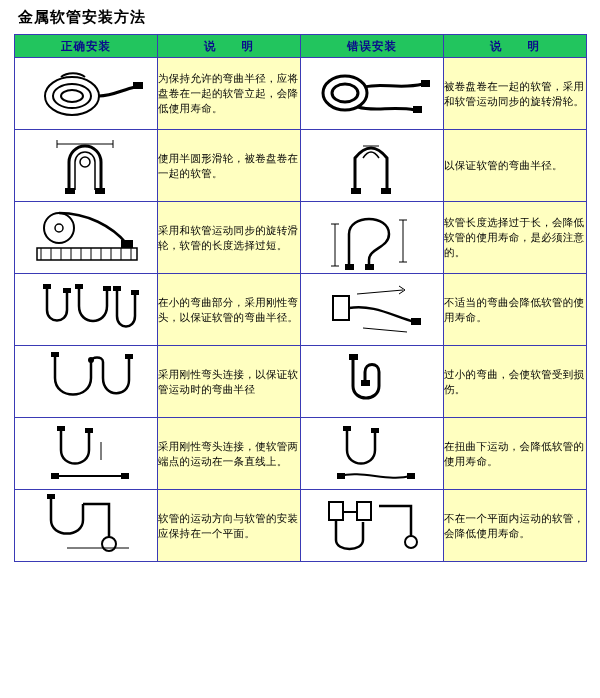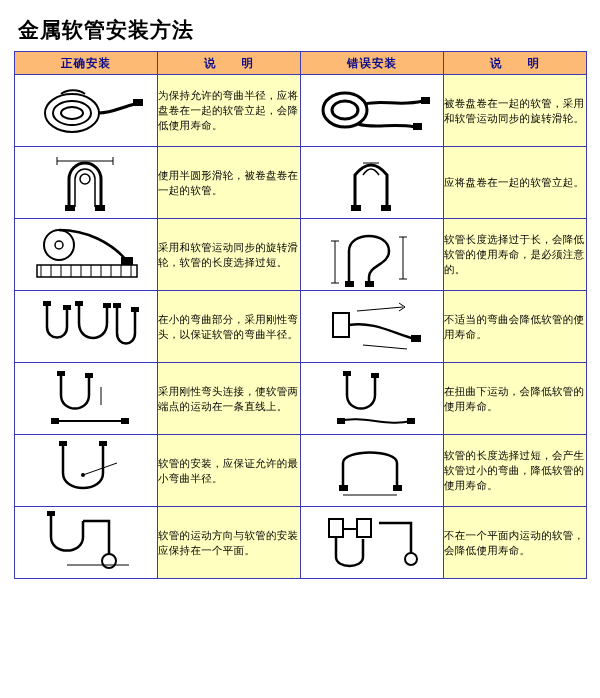--- a/index.html
+++ b/index.html
@@ -15,40 +15,40 @@
     overflow: hidden;
   }
   .page {
     width: 600px;
     height: 698px;
     position: relative;
     box-sizing: border-box;
     padding: 6px 14px 0 14px;
   }
   .title {
-    font-size: 21px;
+    font-size: 15px;
     font-weight: bold;
     letter-spacing: 1px;
-    margin: 10px 0 7px 4px;
+    margin: 2px 0 7px 4px;
     color: #000;
     font-family: "DejaVu Sans", "Liberation Sans", sans-serif;
   }
   table.spec {
     border-collapse: collapse;
     width: 572px;
     table-layout: fixed;
     border: 1px solid #1a1aa8;
   }
   table.spec td, table.spec th {
     border: 1px solid #3a3ab5;
     padding: 0;
     vertical-align: middle;
   }
   th.hdr {
-    background: #fdba74;
+    background: #22c55e;
     color: #0a0a8c;
     font-size: 11.5px;
     font-weight: bold;
     height: 22px;
     text-align: center;
     letter-spacing: 1px;
     margin-left: 8px;
   }
   .col-img { width: 143px; }
   .col-txt { width: 143px; }
@@ -139,21 +139,21 @@
         <td class="txtcell">使用半圆形滑轮，被卷盘卷在一起的软管。</td>
         <td class="imgcell">
           <svg class="fig" viewBox="0 0 139 67">
             <path d="M52 58 L52 26 Q68 6 84 26 L84 58" fill="none" stroke="#000" stroke-width="3"></path>
             <path d="M60 26 Q68 14 76 26" fill="none" stroke="#000" stroke-width="1.5"></path>
             <rect x="48" y="56" width="10" height="6" fill="#000"></rect>
             <rect x="78" y="56" width="10" height="6" fill="#000"></rect>
             <path d="M60 14 L76 14" stroke="#000" stroke-width="1"></path>
           </svg>
         </td>
-        <td class="txtcell">应将盘卷在一起的软管立起。</td>
+        <td class="txtcell">以保证软管的弯曲半径。</td>
       </tr>
 
       <tr>
         <td class="imgcell">
           <svg class="fig" viewBox="0 0 139 67">
             <circle cx="42" cy="24" r="15" fill="none" stroke="#000" stroke-width="2"></circle>
             <circle cx="42" cy="24" r="4" fill="none" stroke="#000" stroke-width="1.5"></circle>
             <path d="M42 9 C70 9 95 22 110 40" fill="none" stroke="#000" stroke-width="2.5"></path>
             <rect x="20" y="44" width="100" height="12" fill="none" stroke="#000" stroke-width="1.5"></rect>
             <path d="M24 44 L24 56 M34 44 L34 56 M44 44 L44 56 M54 44 L54 56 M64 44 L64 56 M74 44 L74 56 M84 44 L84 56 M94 44 L94 56 M104 44 L104 56 M114 44 L114 56" stroke="#000" stroke-width="1"></path>
@@ -196,20 +196,40 @@
             <path d="M46 32 C70 28 90 40 112 46" fill="none" stroke="#000" stroke-width="2.5"></path>
             <rect x="108" y="42" width="10" height="7" fill="#000"></rect>
             <path d="M54 18 L100 14" stroke="#000" stroke-width="1"></path>
             <path d="M96 10 L102 14 L96 18" fill="none" stroke="#000" stroke-width="1"></path>
             <path d="M60 52 L104 56" stroke="#000" stroke-width="1"></path>
           </svg>
         </td>
         <td class="txtcell">不适当的弯曲会降低软管的使用寿命。</td>
       </tr>
 
+      <tr>
+        <td class="imgcell">
+          <svg class="fig" viewBox="0 0 139 67">
+            <path d="M38 6 L38 30 C38 52 74 52 74 30 L74 14" fill="none" stroke="#000" stroke-width="2.5"></path>
+            <path d="M74 14 C74 8 86 8 86 14 L86 30 C86 50 112 50 112 32 L112 10" fill="none" stroke="#000" stroke-width="2.5"></path>
+            <rect x="34" y="4" width="8" height="5" fill="#000"></rect>
+            <rect x="108" y="6" width="8" height="5" fill="#000"></rect>
+            <circle cx="74" cy="12" r="3" fill="#000"></circle>
+          </svg>
+        </td>
+        <td class="txtcell">采用刚性弯头连接，以保证软管运动时的弯曲半径</td>
+        <td class="imgcell">
+          <svg class="fig" viewBox="0 0 139 67">
+            <path d="M50 8 L50 38 C50 54 76 54 76 38 L76 24 C76 14 62 14 62 24 L62 34" fill="none" stroke="#000" stroke-width="3"></path>
+            <rect x="46" y="6" width="9" height="6" fill="#000"></rect>
+            <rect x="58" y="32" width="9" height="6" fill="#000"></rect>
+          </svg>
+        </td>
+        <td class="txtcell">过小的弯曲，会使软管受到损伤。</td>
+      </tr>
 
       <tr>
         <td class="imgcell">
           <svg class="fig" viewBox="0 0 139 67">
             <path d="M44 8 L44 30 C44 48 72 48 72 30 L72 10" fill="none" stroke="#000" stroke-width="2.5"></path>
             <rect x="40" y="6" width="8" height="5" fill="#000"></rect>
             <rect x="68" y="8" width="8" height="5" fill="#000"></rect>
             <path d="M36 56 L108 56" stroke="#000" stroke-width="2"></path>
             <rect x="34" y="53" width="8" height="6" fill="#000"></rect>
             <rect x="104" y="53" width="8" height="6" fill="#000"></rect>
@@ -224,41 +244,20 @@
             <rect x="68" y="8" width="8" height="5" fill="#000"></rect>
             <path d="M36 56 C60 50 84 62 108 56" stroke="#000" stroke-width="2" fill="none"></path>
             <rect x="34" y="53" width="8" height="6" fill="#000"></rect>
             <rect x="104" y="53" width="8" height="6" fill="#000"></rect>
           </svg>
         </td>
         <td class="txtcell">在扭曲下运动，会降低软管的使用寿命。</td>
       </tr>
 
 
-      <tr>
-        <td class="imgcell">
-          <svg class="fig" viewBox="0 0 139 67">
-            <path d="M46 6 L46 36 C46 56 86 56 86 36 L86 6" fill="none" stroke="#000" stroke-width="2.5"></path>
-            <rect x="42" y="4" width="8" height="5" fill="#000"></rect>
-            <rect x="82" y="4" width="8" height="5" fill="#000"></rect>
-            <path d="M66 38 L100 26" stroke="#000" stroke-width="1"></path>
-            <circle cx="66" cy="38" r="2" fill="#000"></circle>
-          </svg>
-        </td>
-        <td class="txtcell">软管的安装，应保证允许的最小弯曲半径。</td>
-        <td class="imgcell">
-          <svg class="fig" viewBox="0 0 139 67">
-            <path d="M40 50 L40 26 C40 12 94 12 94 26 L94 50" fill="none" stroke="#000" stroke-width="2.5"></path>
-            <rect x="36" y="48" width="9" height="6" fill="#000"></rect>
-            <rect x="90" y="48" width="9" height="6" fill="#000"></rect>
-            <path d="M40 58 L94 58" stroke="#000" stroke-width="1"></path>
-          </svg>
-        </td>
-        <td class="txtcell">软管的长度选择过短，会产生软管过小的弯曲，降低软管的使用寿命。</td>
-      </tr>
 
       <tr>
         <td class="imgcell">
           <svg class="fig" viewBox="0 0 139 67">
             <path d="M34 4 L34 28 C34 46 66 46 66 28 L66 12" fill="none" stroke="#000" stroke-width="2.5"></path>
             <path d="M66 12 L92 12 L92 46" fill="none" stroke="#000" stroke-width="2.5"></path>
             <rect x="30" y="2" width="8" height="5" fill="#000"></rect>
             <circle cx="92" cy="52" r="7" fill="none" stroke="#000" stroke-width="2"></circle>
             <path d="M50 56 L112 56" stroke="#000" stroke-width="1"></path>
           </svg>

